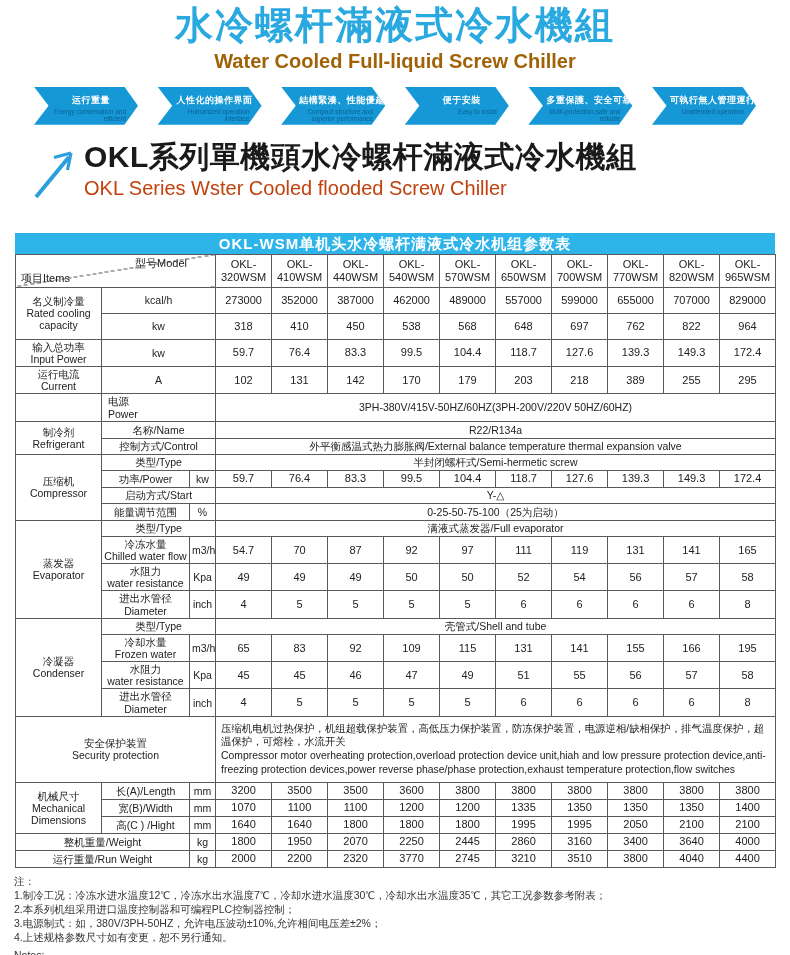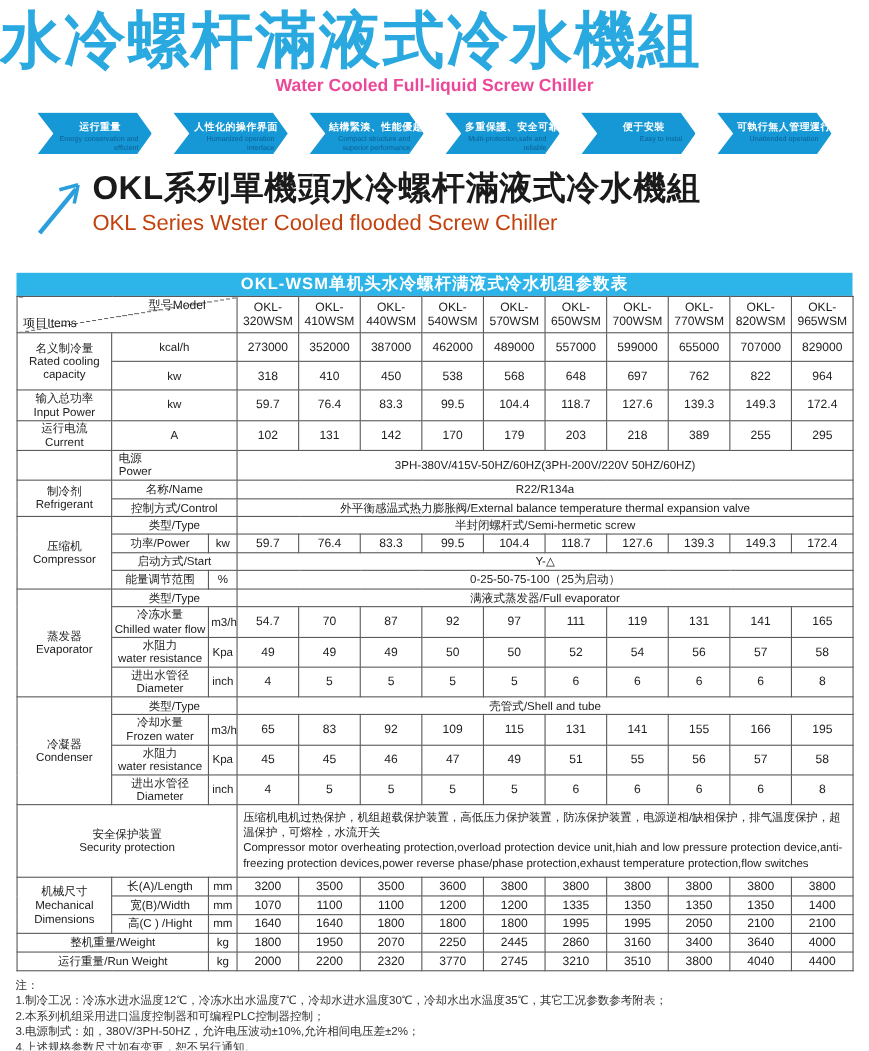--- a/index.html
+++ b/index.html
@@ -1,21 +1,21 @@
 <!DOCTYPE html>
 <html><head>
 <meta charset="utf-8">
 <style>
   * { margin:0; padding:0; box-sizing:border-box; }
   html,body { background:#ffffff; }
   body { width:790px; height:955px; overflow:hidden; font-family:"Liberation Sans", sans-serif; }
   .page { position:relative; width:790px; height:955px; overflow:hidden; background:#fff; }
 
-  .main-title { margin-top:4px; text-align:left; color:#29a9e0; font-size:56px; font-weight:bold; letter-spacing:2px; line-height:1.15; }
-  .sub-title  { margin-top:2px; text-align:center; color:#ec4899; font-size:16px; font-weight:bold; }
+  .main-title { margin-top:4px; text-align:center; color:#29a9e0; font-size:38px; font-weight:bold; letter-spacing:2px; line-height:1.15; }
+  .sub-title  { margin-top:2px; text-align:center; color:#a16207; font-size:20px; font-weight:bold; }
 
   .banners { display:flex; justify-content:space-between; margin:14px 34px 0 34px; }
   .banner { position:relative; width:104px; height:38px; background:#1598d5; color:#fff;
             clip-path:polygon(0 0,87% 0,100% 50%,87% 100%,0 100%,14% 50%);
             padding:7px 8px 0 18px; text-align:center; }
   .b-zh { font-size:9px; font-weight:bold; letter-spacing:0.5px; white-space:nowrap; }
   .b-en { font-size:6.5px; line-height:1.2; color:#0d5f95; text-align:right; padding-right:4px; margin-top:1px; }
 
   .section { display:flex; align-items:flex-start; gap:8px; margin:14px 0 0 32px; }
   .arrow-icon { flex:0 0 auto; margin-top:6px; }
@@ -57,26 +57,26 @@
       </div>
       <div class="banner">
         <div class="b-zh">人性化的操作界面</div>
         <div class="b-en">Humanized operation interface</div>
       </div>
       <div class="banner">
         <div class="b-zh">結構緊湊、性能優越</div>
         <div class="b-en">Compact structure and superior performance</div>
       </div>
       <div class="banner">
+        <div class="b-zh">便于安裝</div>
+        <div class="b-en">Easy to instal</div>
+      </div>
+      <div class="banner">
         <div class="b-zh">多重保護、安全可靠</div>
         <div class="b-en">Multi-protection,safe and reliable</div>
-      </div>
-      <div class="banner">
-        <div class="b-zh">便于安裝</div>
-        <div class="b-en">Easy to instal</div>
       </div>
       <div class="banner">
         <div class="b-zh">可執行無人管理運行</div>
         <div class="b-en">Unattended operation</div>
       </div>
     </div>
 
   <div class="section">
     <svg class="arrow-icon" width="44" height="56" viewBox="0 0 44 56">
       <path d="M4 52 L37 12" stroke="#2b9fdc" stroke-width="4" fill="none"></path>

